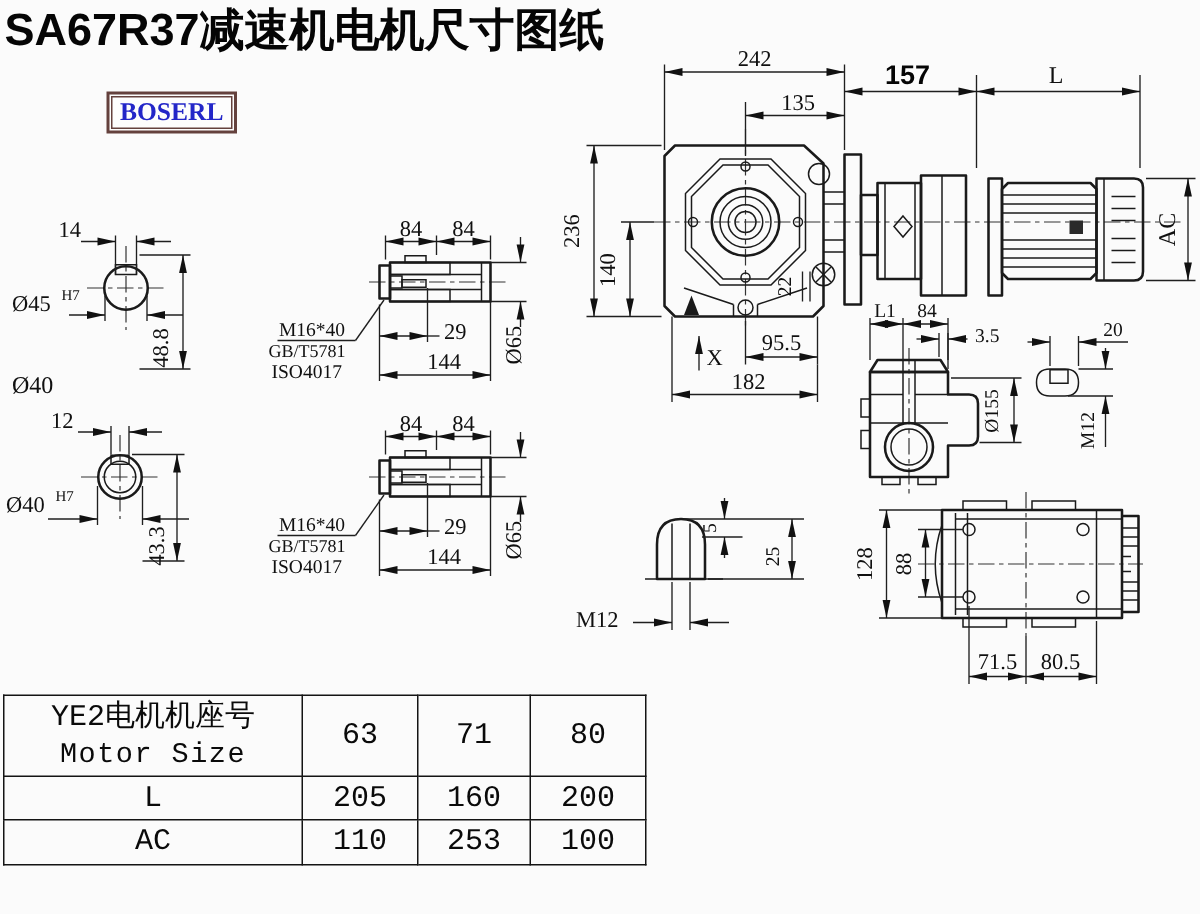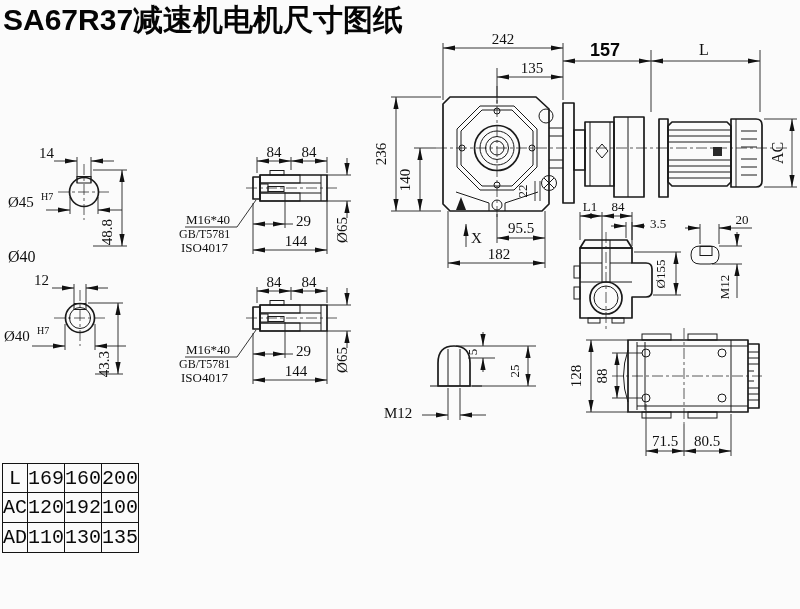--- a/index.html
+++ b/index.html
@@ -24,20 +24,23 @@
   .hdr1{font-size:20px;line-height:25px;}
   .hdr2{font-size:19px;line-height:24px;letter-spacing:1px;}
   .num{font-size:20px;}
 </style>
 </head>
 <body>
 
 <div id="canvas">
 
   <div id="title">SA67R37减速机电机尺寸图纸</div>
+  <div id="logo">
+    <div class="inner">BOSERL</div>
+  </div>
 
   <svg width="800" height="609" viewBox="0 0 800 609">
     <defs>
       <marker id="ae" markerWidth="14" markerHeight="8" refX="13" refY="4" orient="auto" markerUnits="userSpaceOnUse">
         <path d="M13,4 L1,1.4 L1,6.6 Z" fill="#111"></path>
       </marker>
       <marker id="as" markerWidth="14" markerHeight="8" refX="1" refY="4" orient="auto" markerUnits="userSpaceOnUse">
         <path d="M1,4 L13,1.4 L13,6.6 Z" fill="#111"></path>
       </marker>
       <pattern id="h" width="5" height="5" patternUnits="userSpaceOnUse" patternTransform="rotate(45)">
@@ -376,34 +379,37 @@
       <line class="dl" x1="731" y1="414" x2="731" y2="456"></line>
       <line class="dl" x1="646" y1="451" x2="684" y2="451" marker-start="url(#as)" marker-end="url(#ae)"></line>
       <line class="dl" x1="684" y1="451" x2="731" y2="451" marker-start="url(#as)" marker-end="url(#ae)"></line>
       <text class="dt mid" x="665" y="446">71.5</text>
       <text class="dt mid" x="707" y="446">80.5</text>
     </g>
   </svg>
 
   <table id="spec-table">
     <tbody>
+        <tr style="height:54px">
+      <td style="width:198px">
+        <div class="hdr1">YE2电机机座号</div>
+        <div class="hdr2">Motor Size</div>
+      </td>
+      <td style="width:76px" class="num">63</td>
+      <td style="width:74px" class="num">71</td>
+      <td style="width:76px" class="num">80</td>
+    </tr>
     <tr style="height:29px">
       <td class="num">L</td>
-      <td class="num">169</td>
+      <td class="num">205</td>
       <td class="num">160</td>
       <td class="num">200</td>
     </tr>
     <tr style="height:30px">
       <td class="num">AC</td>
-      <td class="num">120</td>
-      <td class="num">192</td>
+      <td class="num">110</td>
+      <td class="num">253</td>
       <td class="num">100</td>
-    </tr>
-    <tr style="height:30px">
-      <td class="num">AD</td>
-      <td class="num">110</td>
-      <td class="num">130</td>
-      <td class="num">135</td>
     </tr>
   </tbody>
     </table>
 
 </div>
 
 </body></html>

